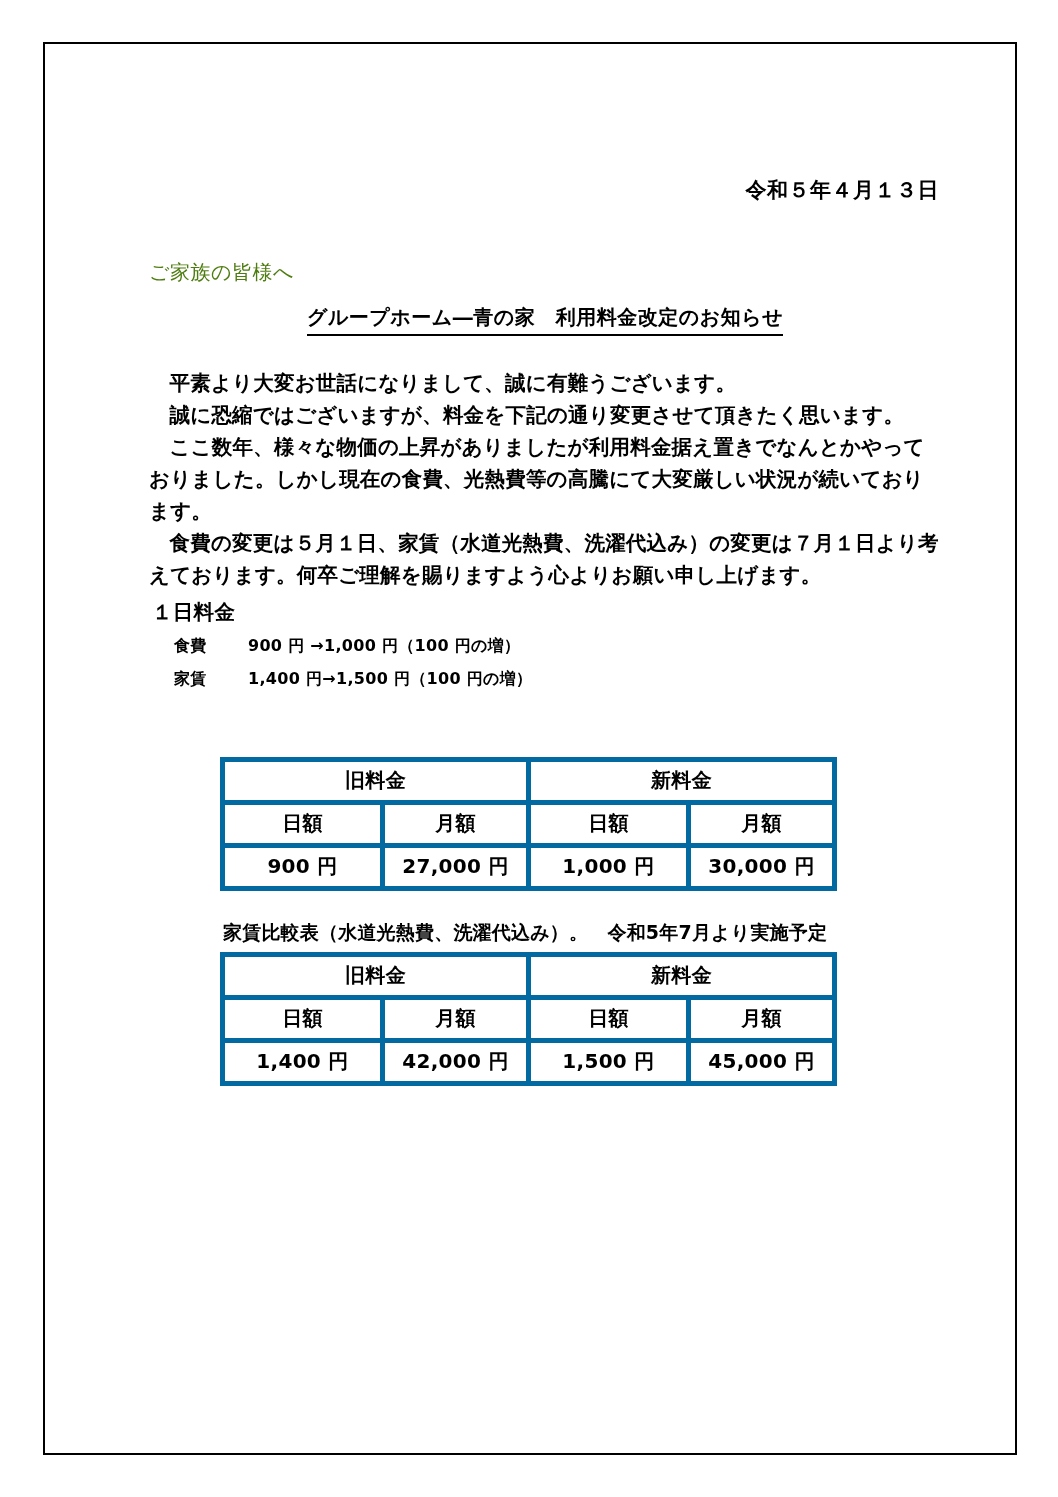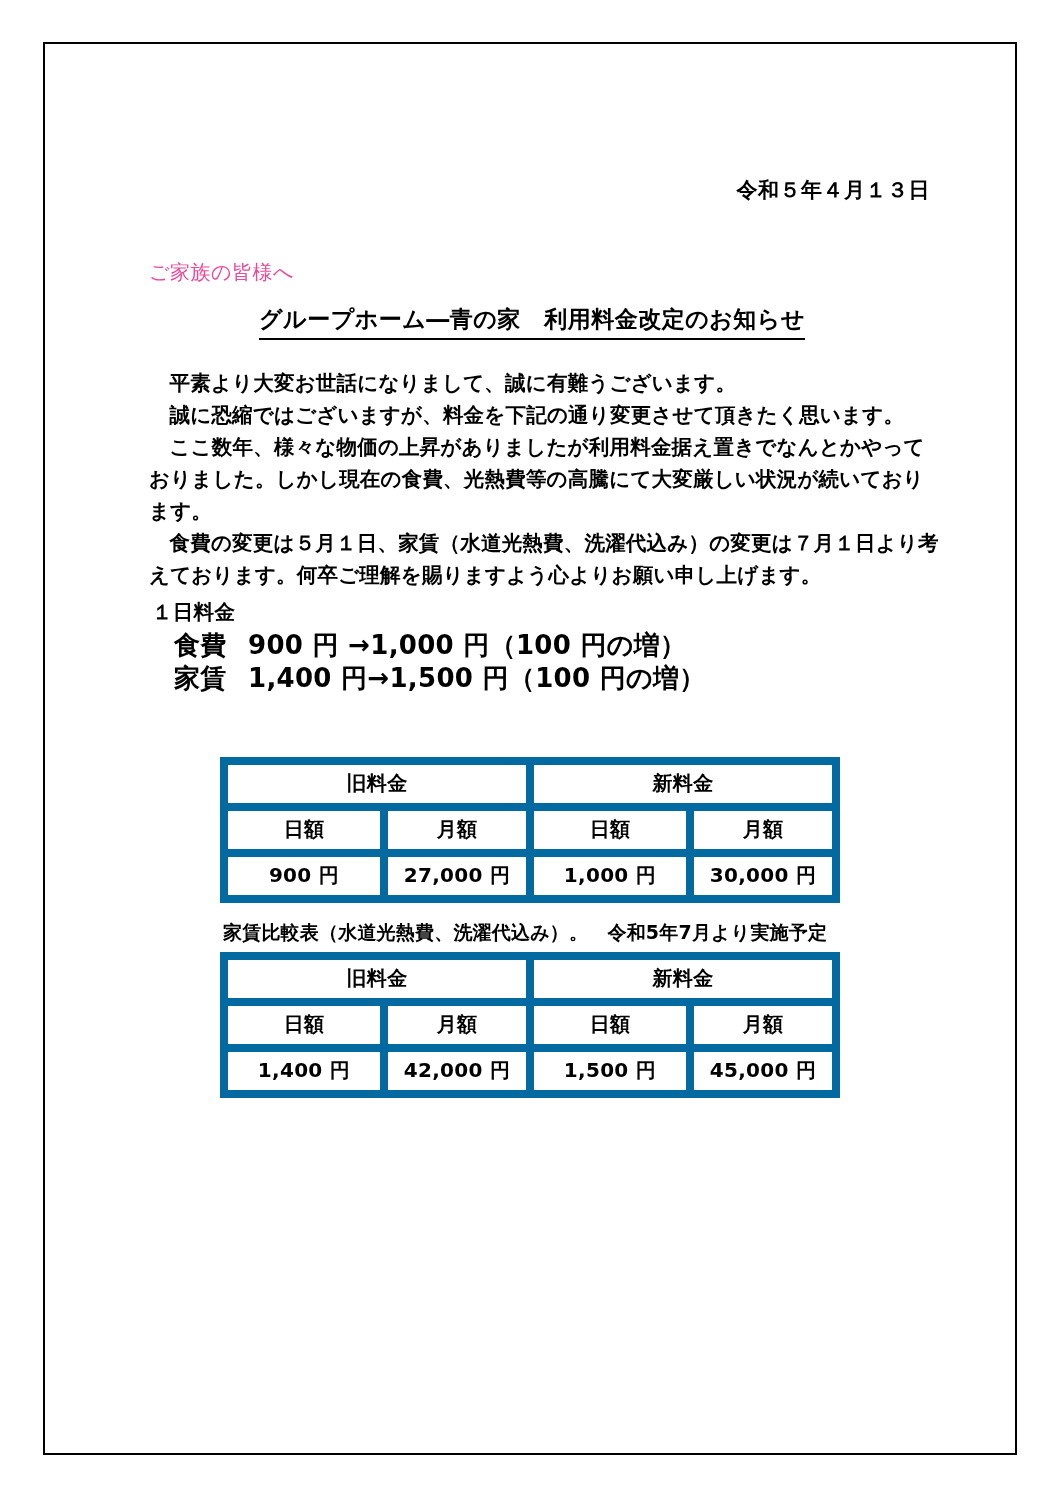--- a/index.html
+++ b/index.html
@@ -32,52 +32,53 @@
     position: absolute;
     left: 0;
     top: 0;
     width: 974px;
     height: 1413px;
   }
 
   
   .date-line {
     position: absolute;
-    left: 3px;
+    left: 12px;
     top: 132px;
     width: 882px;
     text-align: right;
     font-size: 21px;
     font-weight: 700;
     letter-spacing: 0.5px;
     white-space: nowrap;
   }
 
   
   .salutation {
     position: absolute;
     left: 104px;
     top: 215px;
     font-size: 20px;
     font-weight: 400;
-    color: #ec4899;
+    color: #4d7c0f;
     letter-spacing: 0.5px;
     white-space: nowrap;
   }
 
   
   .doc-title {
     position: absolute;
     left: 0;
     top: 260px;
     width: 974px;
     text-align: center;
-    font-size: 23px;
-    font-weight: 700;
-    white-space: nowrap;
+    font-size: 20px;
+    font-weight: 700;
+    white-space: nowrap;
+    padding-left: 13px;
   }
   .doc-title .underline-wrap {
     border-bottom: 2px solid #000000;
     padding-bottom: 3px;
     display: inline-block;
     letter-spacing: 0.5px;
   }
 
   
   .body-block {
@@ -104,21 +105,21 @@
   }
   .rate-heading {
     font-size: 20.5px;
     font-weight: 700;
     line-height: 33px;
     letter-spacing: 0.3px;
     margin: 0;
     white-space: nowrap;
   }
   .rate-row {
-    font-size: 26px;
+    font-size: 16px;
     font-weight: 700;
     line-height: 33px;
     letter-spacing: 0.3px;
     margin: 0;
     padding-left: 22px;
     white-space: nowrap;
   }
   .rate-row .rate-label {
     display: inline-block;
     min-width: 74px;
@@ -137,21 +138,21 @@
     white-space: nowrap;
   }
 
   table.fee-table {
     border-collapse: collapse;
     width: 612px;
     table-layout: fixed;
   }
   table.fee-table td,
   table.fee-table th {
-    border: 8px solid #0369a1;
+    border: 5px solid #0369a1;
     text-align: center;
     font-weight: 700;
     font-size: 20px;
     height: 34px;
     padding: 1px 0 3px 0;
     letter-spacing: 0.3px;
     white-space: nowrap;
   }
   table.fee-table th { font-weight: 700; }
   .col-a { width: 160px; }

